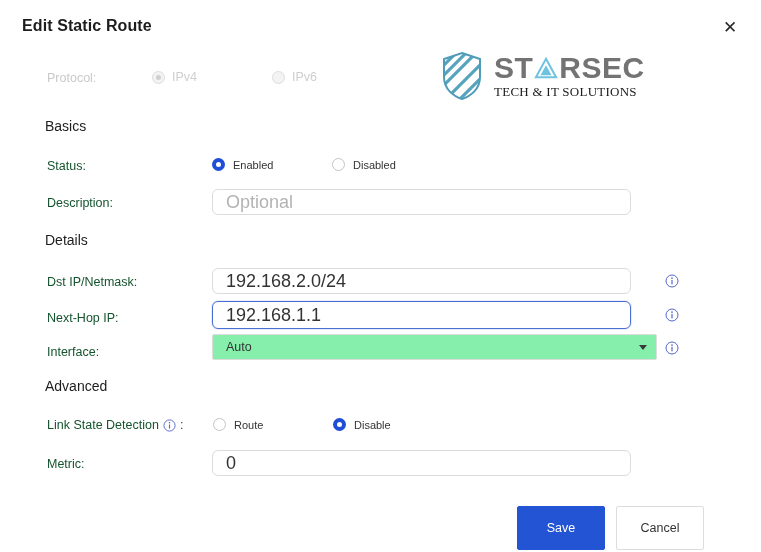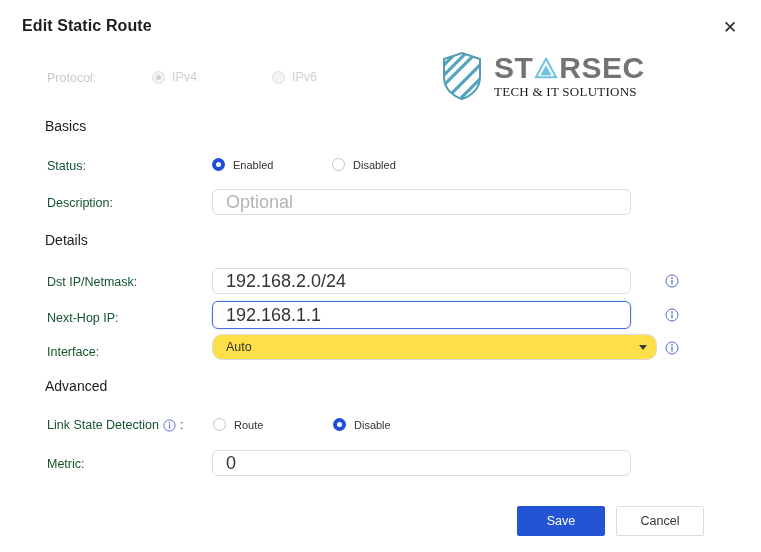--- a/index.html
+++ b/index.html
@@ -175,22 +175,22 @@
     box-shadow: 0 0 0 1px rgba(74,111,212,.12);
   }
 
   .select-box {
     position: absolute;
     left: 212px;
     width: 445px;
     height: 26px;
     box-sizing: border-box;
     border: 1px solid #dcdcdc;
-    border-radius: 10px;
-    background: #fde047;
+    border-radius: 2px;
+    background: #86efac;
     font-size: 12.5px;
     color: #333333;
     display: flex;
     align-items: center;
     padding: 0 9px 0 13px;
     cursor: pointer;
   }
   .select-box .sel-val { flex: 1; }
   .caret {
     width: 0; height: 0;
@@ -234,21 +234,21 @@
   }
   .info-right {
     position: absolute;
     left: 665px;
     width: 14px; height: 14px;
   }
 
   
   .btn {
     position: absolute;
-    height: 30px;
+    height: 44px;
     box-sizing: border-box;
     border-radius: 2px;
     font-family: "Liberation Sans", sans-serif;
     font-size: 12.5px;
     display: flex;
     align-items: center;
     justify-content: center;
     cursor: pointer;
     user-select: none;
   }

